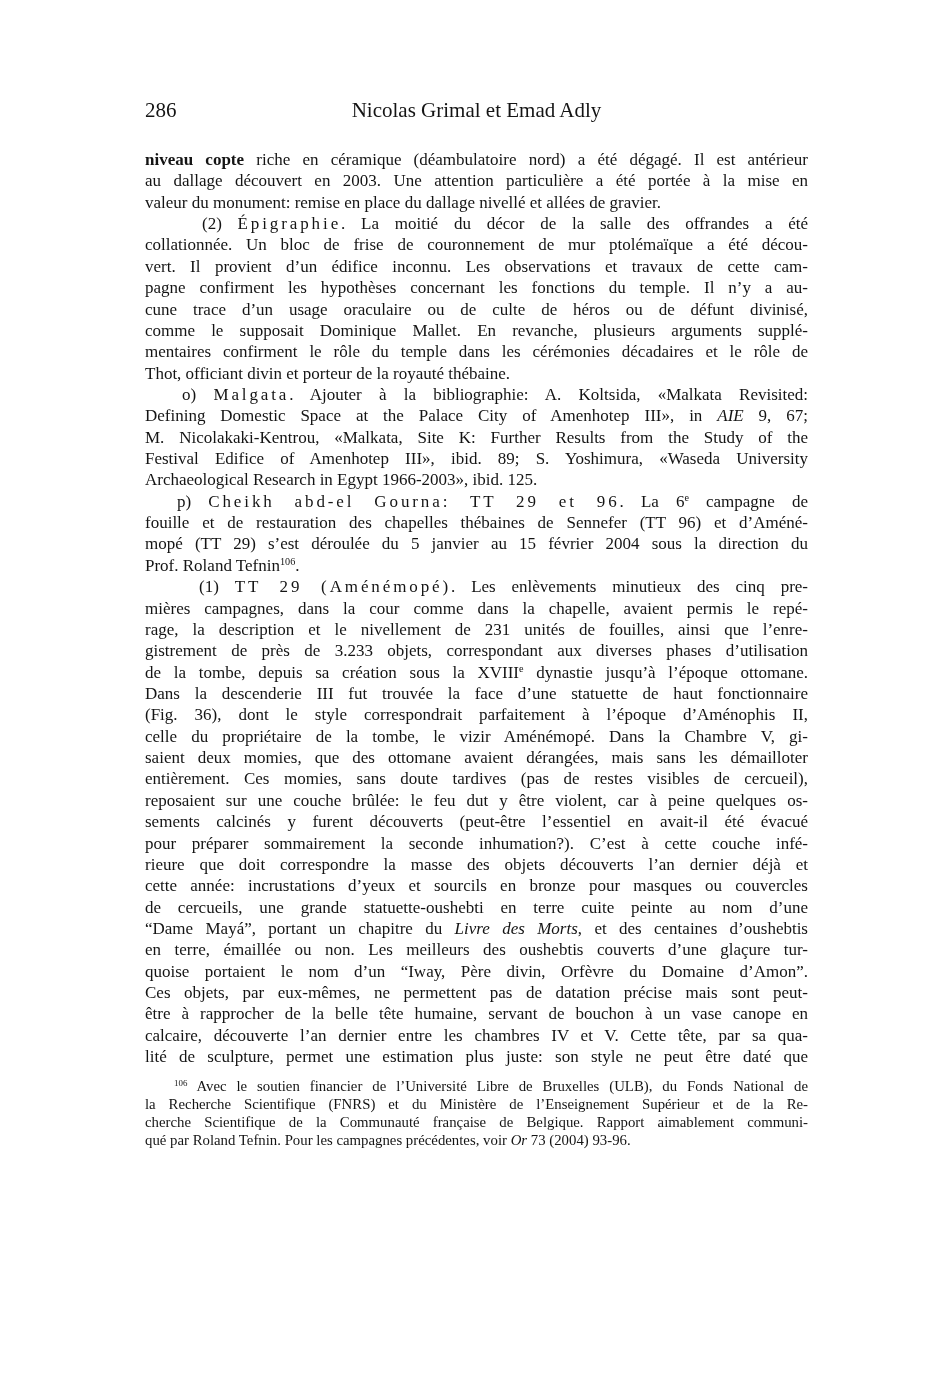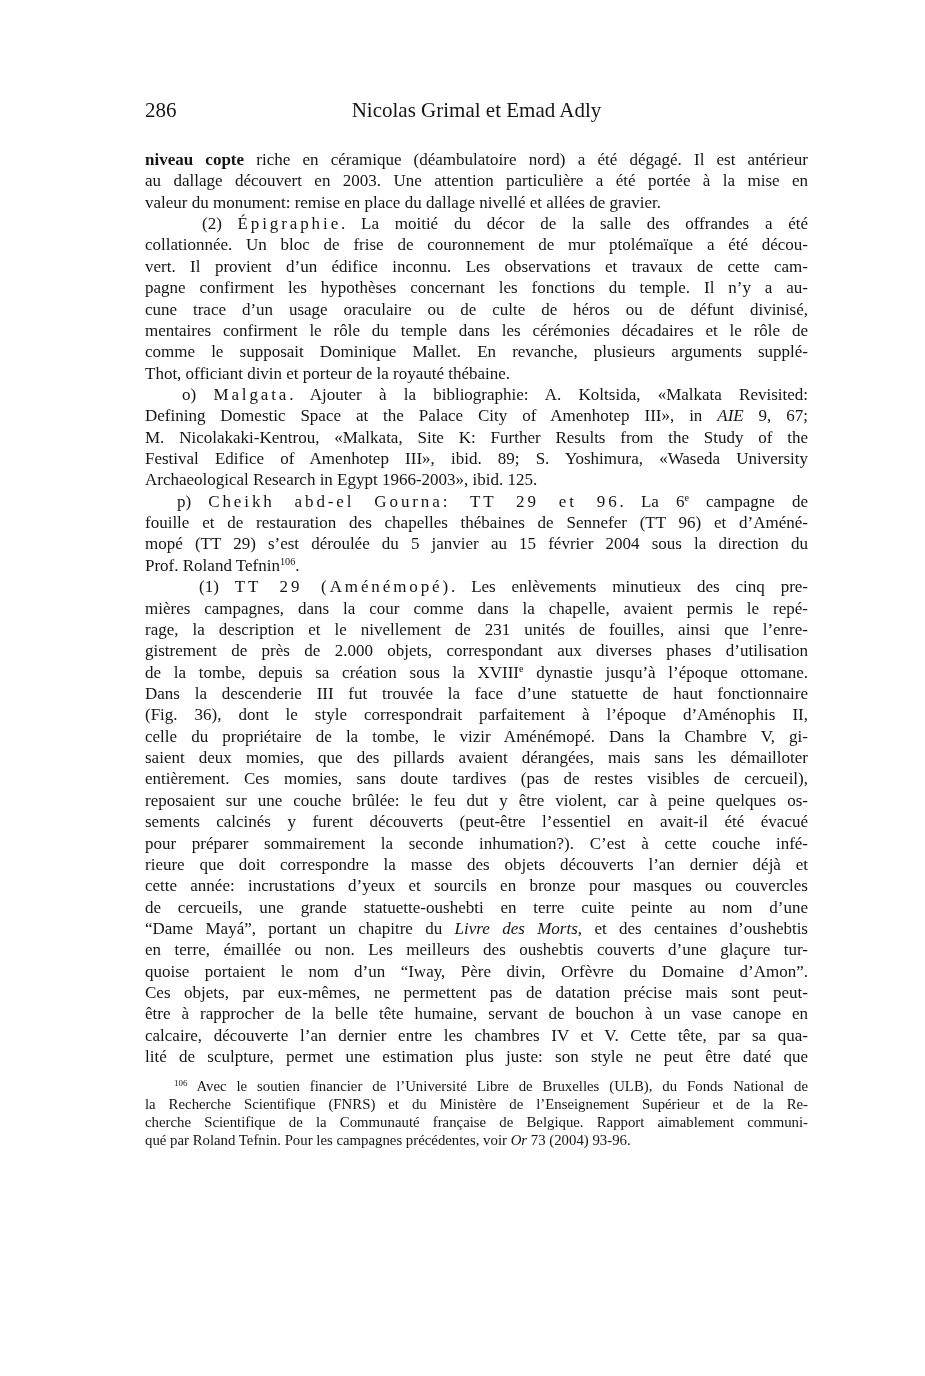--- a/index.html
+++ b/index.html
@@ -36,22 +36,22 @@
     <div class="line">au dallage découvert en 2003. Une attention particulière a été portée à la mise en</div>
     <div class="line last">valeur du monument: remise en place du dallage nivellé et allées de gravier.</div>
   </div>
 
   <div class="p1">
     <div class="line"><span>(2) </span><span class="sp">Épigraphie</span><span>. La moitié du décor de la salle des offrandes a été</span></div>
     <div class="line">collationnée. Un bloc de frise de couronnement de mur ptolémaïque a été décou-</div>
     <div class="line">vert. Il provient d’un édifice inconnu. Les observations et travaux de cette cam-</div>
     <div class="line">pagne confirment les hypothèses concernant les fonctions du temple. Il n’y a au-</div>
     <div class="line">cune trace d’un usage oraculaire ou de culte de héros ou de défunt divinisé,</div>
+    <div class="line">comme le supposait Dominique Mallet. En revanche, plusieurs arguments supplé-</div>
     <div class="line">mentaires confirment le rôle du temple dans les cérémonies décadaires et le rôle de</div>
-    <div class="line">comme le supposait Dominique Mallet. En revanche, plusieurs arguments supplé-</div>
     <div class="line last">Thot, officiant divin et porteur de la royauté thébaine.</div>
   </div>
 
   <div class="p2">
     <div class="line"><span>o) </span><span class="sp">Malgata</span><span>. Ajouter à la bibliographie: A. Koltsida, «Malkata Revisited:</span></div>
     <div class="line"><span>Defining Domestic Space at the Palace City of Amenhotep III», in </span><span class="i">AIE</span><span> 9, 67;</span></div>
     <div class="line">M. Nicolakaki-Kentrou, «Malkata, Site K: Further Results from the Study of the</div>
     <div class="line">Festival Edifice of Amenhotep III», ibid. 89; S. Yoshimura, «Waseda University</div>
     <div class="line last">Archaeological Research in Egypt 1966-2003», ibid. 125.</div>
   </div>
@@ -60,26 +60,26 @@
     <div class="line"><span>p) </span><span class="sp">Cheikh abd-el Gourna: TT 29 et 96</span><span>. La 6</span><span class="sup">e</span><span> campagne de</span></div>
     <div class="line">fouille et de restauration des chapelles thébaines de Sennefer (TT 96) et d’Améné-</div>
     <div class="line">mopé (TT 29) s’est déroulée du 5 janvier au 15 février 2004 sous la direction du</div>
     <div class="line last"><span>Prof. Roland Tefnin</span><span class="sup">106</span><span>.</span></div>
   </div>
 
   <div class="p4">
     <div class="line"><span>(1) </span><span class="sp">TT 29 (Aménémopé)</span><span>. Les enlèvements minutieux des cinq pre-</span></div>
     <div class="line">mières campagnes, dans la cour comme dans la chapelle, avaient permis le repé-</div>
     <div class="line">rage, la description et le nivellement de 231 unités de fouilles, ainsi que l’enre-</div>
-    <div class="line">gistrement de près de 2.000 objets, correspondant aux diverses phases d’utilisation</div>
+    <div class="line">gistrement de près de 3.233 objets, correspondant aux diverses phases d’utilisation</div>
     <div class="line"><span>de la tombe, depuis sa création sous la XVIII</span><span class="sup">e</span><span> dynastie jusqu’à l’époque ottomane.</span></div>
     <div class="line">Dans la descenderie III fut trouvée la face d’une statuette de haut fonctionnaire</div>
     <div class="line">(Fig. 36), dont le style correspondrait parfaitement à l’époque d’Aménophis II,</div>
     <div class="line">celle du propriétaire de la tombe, le vizir Aménémopé. Dans la Chambre V, gi-</div>
-    <div class="line">saient deux momies, que des pillards avaient dérangées, mais sans les démailloter</div>
+    <div class="line">saient deux momies, que des ottomane avaient dérangées, mais sans les démailloter</div>
     <div class="line">entièrement. Ces momies, sans doute tardives (pas de restes visibles de cercueil),</div>
     <div class="line">reposaient sur une couche brûlée: le feu dut y être violent, car à peine quelques os-</div>
     <div class="line">sements calcinés y furent découverts (peut-être l’essentiel en avait-il été évacué</div>
     <div class="line">pour préparer sommairement la seconde inhumation?). C’est à cette couche infé-</div>
     <div class="line">rieure que doit correspondre la masse des objets découverts l’an dernier déjà et</div>
     <div class="line">cette année: incrustations d’yeux et sourcils en bronze pour masques ou couvercles</div>
     <div class="line">de cercueils, une grande statuette-oushebti en terre cuite peinte au nom d’une</div>
     <div class="line"><span>“Dame Mayá”, portant un chapitre du </span><span class="i">Livre des Morts</span><span>, et des centaines d’oushebtis</span></div>
     <div class="line">en terre, émaillée ou non. Les meilleurs des oushebtis couverts d’une glaçure tur-</div>
     <div class="line">quoise portaient le nom d’un “Iway, Père divin, Orfèvre du Domaine d’Amon”.</div>

